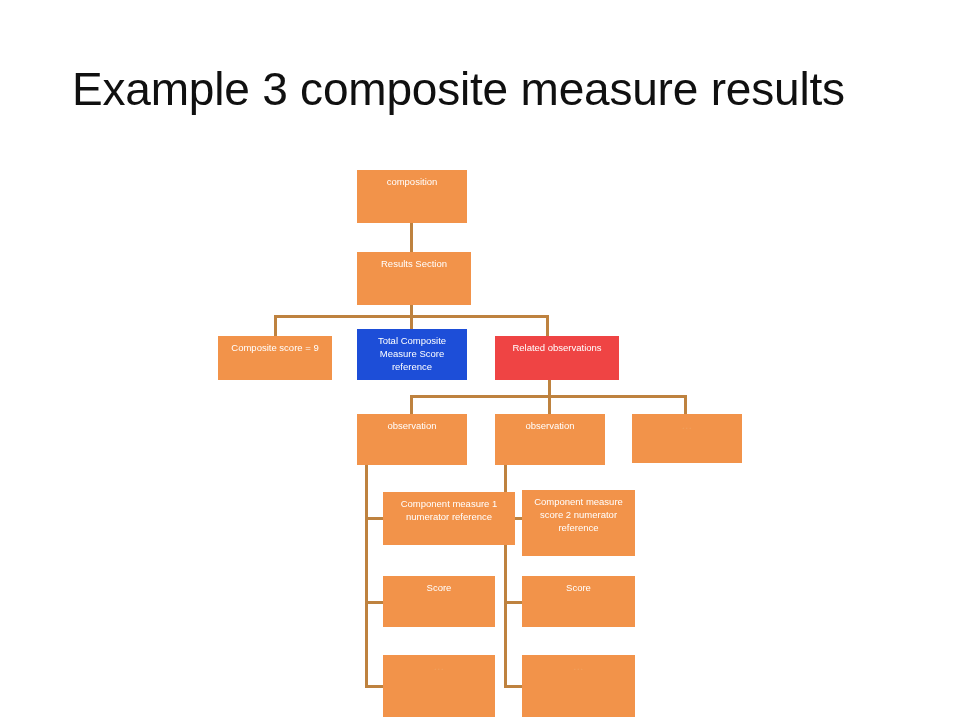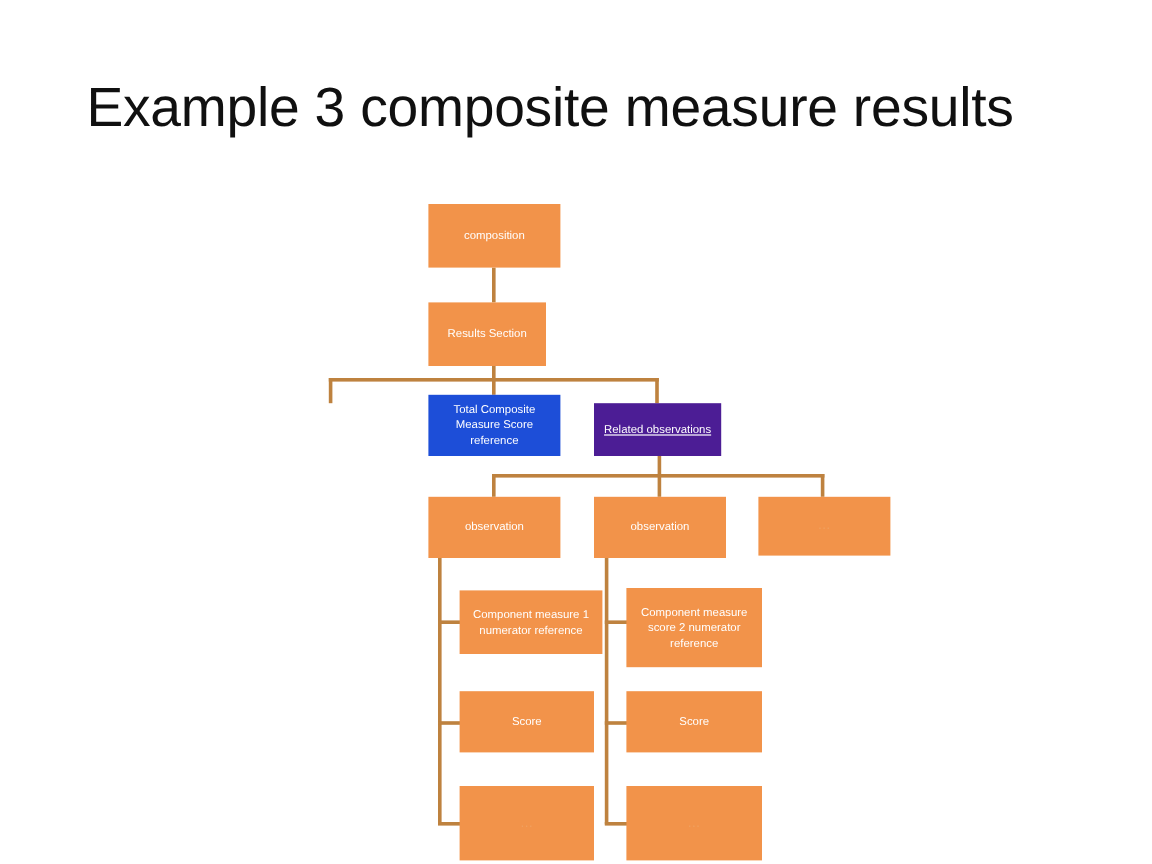--- a/index.html
+++ b/index.html
@@ -36,28 +36,27 @@
     left: 0;
     top: 0;
     width: 960px;
     height: 720px;
   }
   .node {
     position: absolute;
     background: #F2934A;
     color: #FFFFFF;
     display: flex;
-    align-items: center;
     justify-content: center;
     text-align: center;
     font-size: 9.5px;
     line-height: 13px;
     font-weight: 400;
     box-sizing: border-box;
-    padding: 16px 4px;
+    padding: 5px 4px;
     z-index: 2;
   }
   .node .label {
     display: block;
     width: 100%;
   }
   .node.ellipsis .label {
     color: #F0A05E;
     font-size: 11px;
     letter-spacing: 0.5px;
@@ -94,39 +93,42 @@
       <div class="conn h" style="left: 365px; top: 517px; width: 19px; background: rgb(190, 130, 63);"></div>
       <div class="conn h" style="left: 365px; top: 601px; width: 19px; background: rgb(190, 130, 63);"></div>
       <div class="conn h" style="left: 365px; top: 685px; width: 19px; background: rgb(190, 130, 63);"></div>
       <div class="conn v" style="left: 504px; top: 465px; height: 222px; background: rgb(190, 130, 63);"></div>
       <div class="conn h" style="left: 504px; top: 517px; width: 19px; background: rgb(190, 130, 63);"></div>
       <div class="conn h" style="left: 504px; top: 601px; width: 19px; background: rgb(190, 130, 63);"></div>
       <div class="conn h" style="left: 504px; top: 685px; width: 19px; background: rgb(190, 130, 63);"></div>
       <div class="node" style="left: 357px; top: 170px; width: 110px; height: 53px; background: rgb(242, 147, 74); color: rgb(255, 255, 255);">
         <span class="label">composition</span>
       </div>
-      <div class="node" style="left: 357px; top: 252px; width: 98px; height: 53px; background: rgb(242, 147, 74); color: rgb(255, 255, 255);">
+      <div class="node" style="left: 357px; top: 252px; width: 114px; height: 53px; background: rgb(242, 147, 74); color: rgb(255, 255, 255);">
         <span class="label">Results Section</span>
+      </div>
+      <div class="node" style="left: 218px; top: 336px; width: 114px; height: 44px; background: rgb(242, 147, 74); color: rgb(255, 255, 255);">
+        <span class="label">Composite score = 9</span>
       </div>
       <div class="node" style="left: 357px; top: 329px; width: 110px; height: 51px; background: #1d4ed8; color: rgb(255, 255, 255);">
         <span class="label">Total Composite Measure Score reference</span>
       </div>
-      <div class="node" style="left: 495px; top: 336px; width: 106px; height: 44px; background: #4c1d95; color: rgb(255, 255, 255); text-decoration: underline;">
+      <div class="node" style="left: 495px; top: 336px; width: 124px; height: 44px; background: #ef4444; color: rgb(255, 255, 255);">
         <span class="label">Related observations</span>
       </div>
       <div class="node" style="left: 357px; top: 414px; width: 110px; height: 51px; background: rgb(242, 147, 74); color: rgb(255, 255, 255);">
         <span class="label">observation</span>
       </div>
       <div class="node" style="left: 495px; top: 414px; width: 110px; height: 51px; background: rgb(242, 147, 74); color: rgb(255, 255, 255);">
         <span class="label">observation</span>
       </div>
       <div class="node ellipsis" style="left: 632px; top: 414px; width: 110px; height: 49px; background: rgb(242, 147, 74); color: rgb(240, 160, 94);">
         <span class="label">…</span>
       </div>
-      <div class="node" style="left: 383px; top: 492px; width: 119px; height: 53px; background: rgb(242, 147, 74); color: rgb(255, 255, 255);">
+      <div class="node" style="left: 383px; top: 492px; width: 132px; height: 53px; background: rgb(242, 147, 74); color: rgb(255, 255, 255);">
         <span class="label">Component measure 1 numerator reference</span>
       </div>
       <div class="node" style="left: 522px; top: 490px; width: 113px; height: 66px; background: rgb(242, 147, 74); color: rgb(255, 255, 255);">
         <span class="label">Component measure score 2 numerator reference</span>
       </div>
       <div class="node" style="left: 383px; top: 576px; width: 112px; height: 51px; background: rgb(242, 147, 74); color: rgb(255, 255, 255);">
         <span class="label">Score</span>
       </div>
       <div class="node" style="left: 522px; top: 576px; width: 113px; height: 51px; background: rgb(242, 147, 74); color: rgb(255, 255, 255);">
         <span class="label">Score</span>

